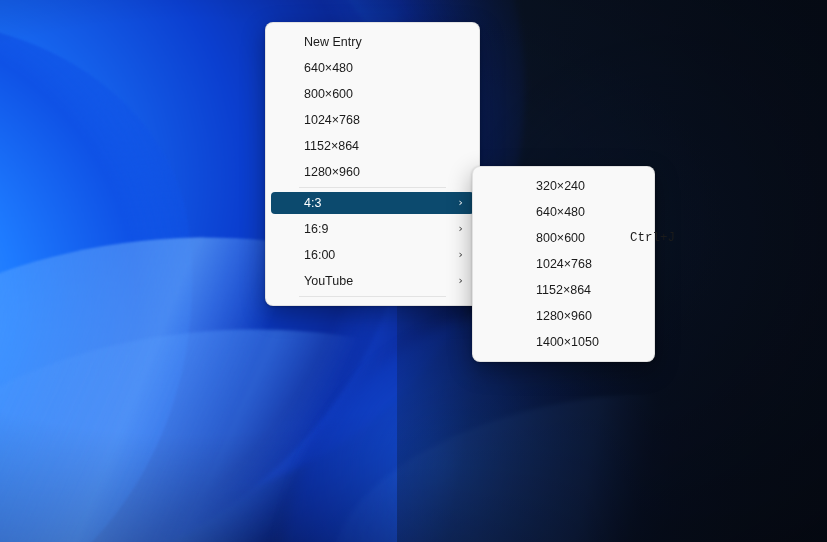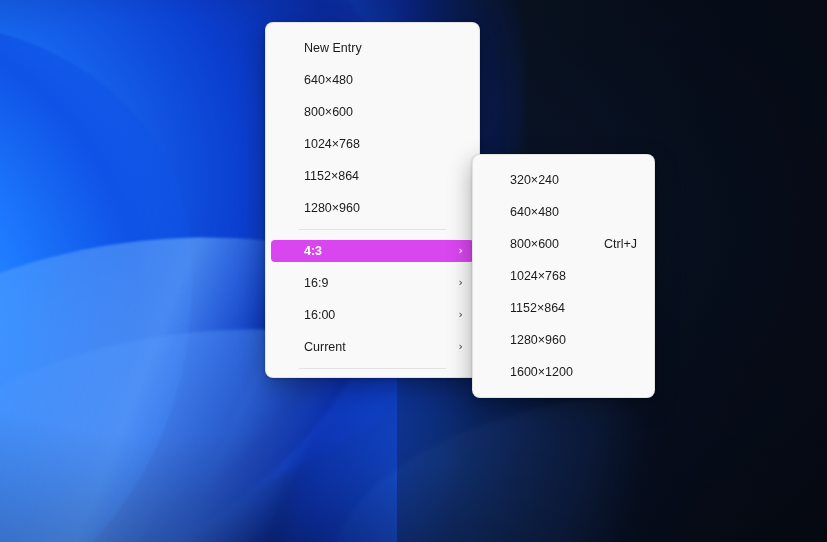--- a/index.html
+++ b/index.html
@@ -114,66 +114,67 @@
   }
 
   #main-menu {
     left: 265px;
     top: 22px;
     width: 215px;
   }
 
   #sub-menu {
     left: 472px;
-    top: 154px;
+    top: 166px;
     width: 183px;
+    padding-left: 26px;
   }
 
   .menu-item {
     position: relative;
     height: 22px;
     line-height: 22px;
-    margin: 10px 5px;
+    margin: 4px 5px;
     padding: 0 10px 0 33px;
     border-radius: 4px;
     font-size: 12.5px;
     color: #1b1b1b;
     white-space: nowrap;
     box-sizing: border-box;
     cursor: default;
   }
 
   #sub-menu .menu-item { padding-left: 32px; }
 
   .menu-item .label { display: inline-block; }
 
   .menu-item.selected {
-    background: #d946ef;
+    background: #0c4a6e;
     color: #ffffff;
-    font-weight: bold;
   }
 
   .menu-item .chevron {
     position: absolute;
     right: 11px;
     top: 0;
     font-size: 11px;
     line-height: 22px;
     color: #3a3a3a;
     font-family: "DejaVu Sans", sans-serif;
   }
   .menu-item.selected .chevron { color: #ffffff; }
 
   .menu-item .accel {
     position: absolute;
     left: 126px;
     top: 0;
     line-height: 22px;
     font-size: 12.5px;
     color: #1b1b1b;
+    font-family: Liberation Mono, monospace;
   }
 
   .separator {
     height: 1px;
     margin: 4px 33px 4px 33px;
     background: #e3e3e3;
   }
 </style>
 </head>
 <body>
@@ -197,27 +198,27 @@
       <div class="menu-item"><span class="label">New Entry</span></div>
       <div class="menu-item"><span class="label">640×480</span></div>
       <div class="menu-item"><span class="label">800×600</span></div>
       <div class="menu-item"><span class="label">1024×768</span></div>
       <div class="menu-item"><span class="label">1152×864</span></div>
       <div class="menu-item"><span class="label">1280×960</span></div>
       <div class="separator"></div>
       <div class="menu-item selected"><span class="label">4:3</span><span class="chevron">›</span></div>
       <div class="menu-item"><span class="label">16:9</span><span class="chevron">›</span></div>
       <div class="menu-item"><span class="label">16:00</span><span class="chevron">›</span></div>
-      <div class="menu-item"><span class="label">Current</span><span class="chevron">›</span></div>
+      <div class="menu-item"><span class="label">YouTube</span><span class="chevron">›</span></div>
       <div class="separator"></div>
     </div>
 
   <div class="menu" id="sub-menu">
       <div class="menu-item"><span class="label">320×240</span></div>
       <div class="menu-item"><span class="label">640×480</span></div>
       <div class="menu-item"><span class="label">800×600</span><span class="accel">Ctrl+J</span></div>
       <div class="menu-item"><span class="label">1024×768</span></div>
       <div class="menu-item"><span class="label">1152×864</span></div>
       <div class="menu-item"><span class="label">1280×960</span></div>
-      <div class="menu-item"><span class="label">1600×1200</span></div>
+      <div class="menu-item"><span class="label">1400×1050</span></div>
     </div>
 
 </div>
 
 </body></html>

